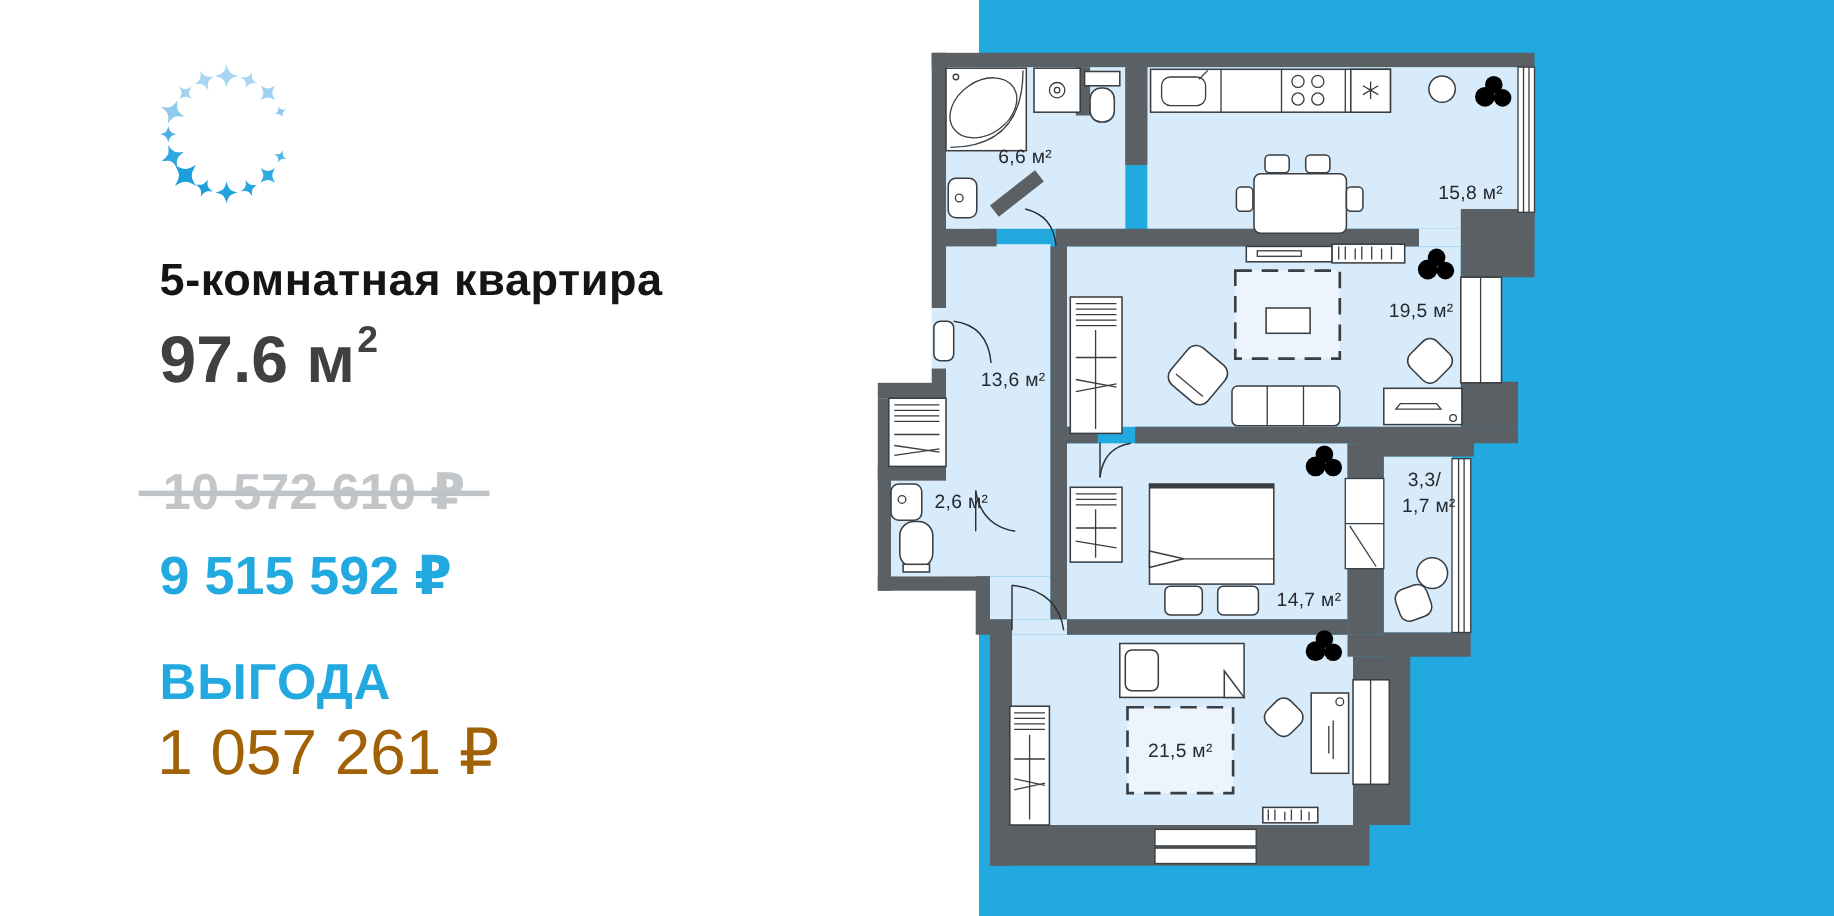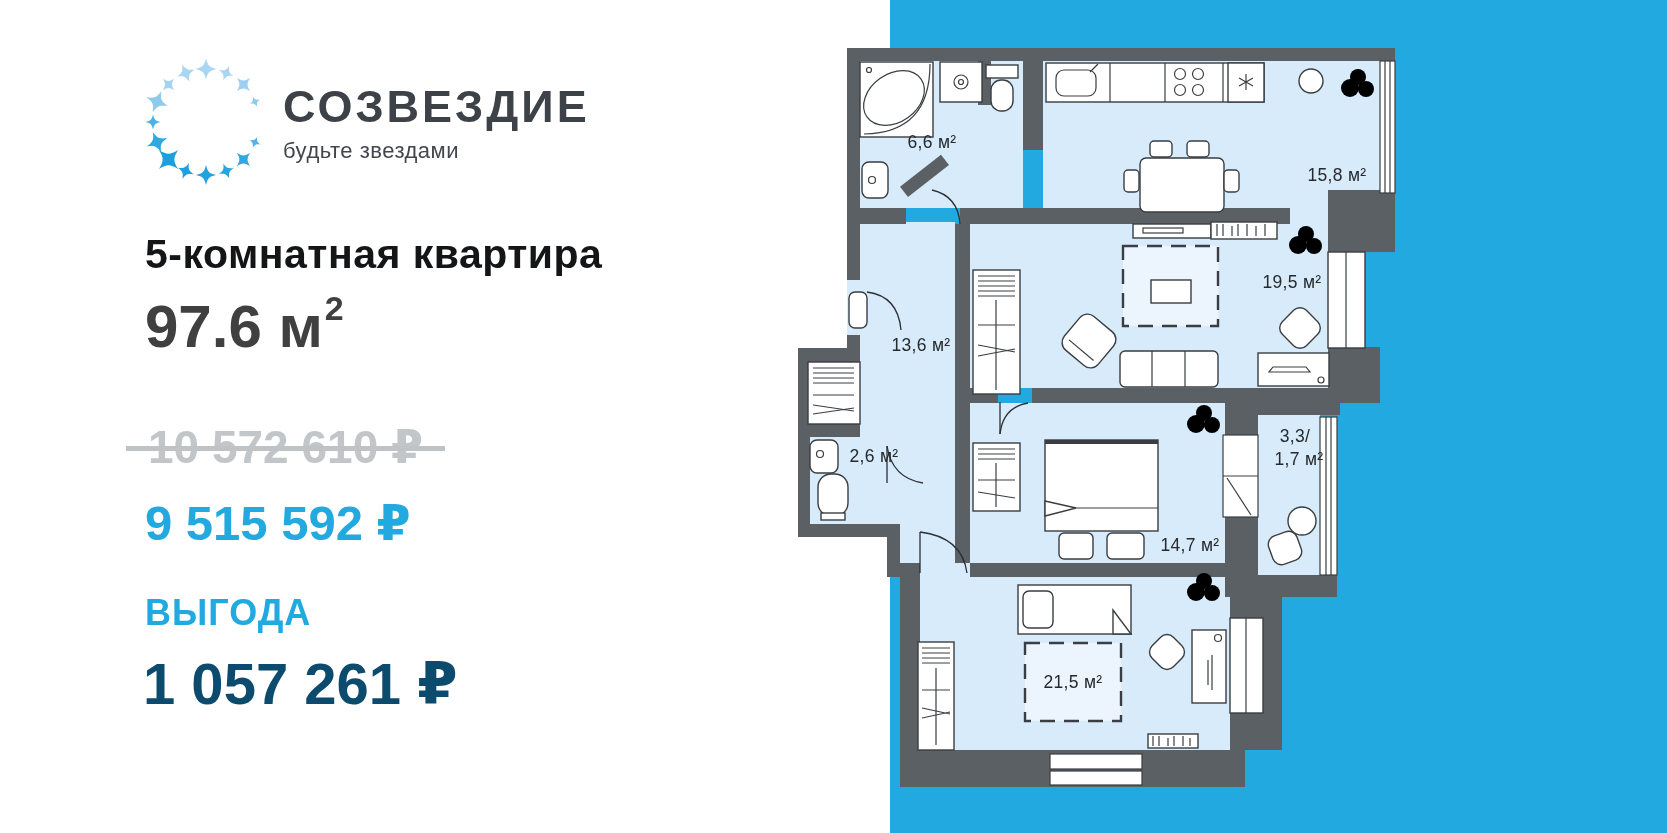--- a/index.html
+++ b/index.html
@@ -13,22 +13,22 @@
   #logo-ring{width:144px;height:140px;flex:0 0 auto;}
   #logo-text{margin-left:6px;}
   #brand-name{font-size:45px;font-weight:700;color:#3d4248;letter-spacing:3px;line-height:1;}
   #brand-tagline{font-size:22px;color:#42474d;margin-top:9px;letter-spacing:0.5px;}
   #flat-title{left:145px;top:231px;font-size:41px;font-weight:800;color:#141517;letter-spacing:0.5px;}
   #flat-area{left:145px;top:292px;font-size:60px;font-weight:800;color:#404040;}
   #flat-area sup{font-size:34px;position:relative;top:-6px;left:2px;}
   #old-price{left:126px;top:420px;padding:0 22px;font-size:46px;font-weight:800;color:#c3c6c9;}
   #old-price .strike{position:absolute;left:0;right:0;top:50%;height:5px;margin-top:-1px;background:#c0c3c6;}
   #new-price{left:145px;top:495px;font-size:49px;font-weight:800;color:#21a9e0;}
-  #benefit-label{left:145px;top:592px;font-size:36px;font-weight:800;color:#21a9e0;letter-spacing:1px;}
-  #benefit-value{left:143px;top:650px;font-size:58px;font-weight:700;color:#0c4a6e;}
+  #benefit-label{left:145px;top:592px;font-size:46px;font-weight:800;color:#21a9e0;letter-spacing:1px;}
+  #benefit-value{left:143px;top:650px;font-size:58px;font-weight:400;color:#a16207;}
   
   #floorplan{left:780px;top:40px;width:665px;height:752px;}
   .room{fill:#d7ebfa;}
   .wall{fill:#5b6065;}
   .furn{fill:#ffffff;stroke:#3a3e42;stroke-width:1.4;}
   .thin{fill:none;stroke:#3a3e42;stroke-width:1.2;}
   .win{fill:#ffffff;stroke:#3a3e42;stroke-width:1.2;}
   .arc{fill:none;stroke:#2c2f33;stroke-width:1.3;}
   .lbl{font-family:"Liberation Sans","DejaVu Sans",sans-serif;font-size:17.5px;font-weight:500;
        fill:#26292d;letter-spacing:0.3px;text-anchor:middle;}
@@ -55,24 +55,20 @@
       <use href="#star" transform="rotate(180) translate(0,-53) scale(1.0)" fill="#22a3df"></use>
       <use href="#star" transform="rotate(202.5) translate(0,-53) scale(0.85)" fill="#1da0dd"></use>
       <use href="#star" transform="rotate(225) translate(0,-53) scale(1.35)" fill="#1b9fdd"></use>
       <use href="#star" transform="rotate(247.5) translate(0,-53) scale(1.1)" fill="#2fa7e0"></use>
       <use href="#star" transform="rotate(270) translate(0,-53) scale(0.75)" fill="#4fb0e5"></use>
       <use href="#star" transform="rotate(292.5) translate(0,-53) scale(1.15)" fill="#8ecaee"></use>
       <use href="#star" transform="rotate(315) translate(0,-53) scale(0.8)" fill="#a3d3f1"></use>
       <use href="#star" transform="rotate(337.5) translate(0,-53) scale(0.95)" fill="#a9d6f3"></use>
     </g>
   </svg>
-  <div id="logo-text">
-    <div id="brand-name">СОЗВЕЗДИЕ</div>
-    <div id="brand-tagline">будьте звездами</div>
-  </div>
 </div>
 
 <div id="flat-title" class="abs">5-комнатная квартира</div>
 <div id="flat-area" class="abs"><span>97.6 м</span><sup>2</sup></div>
 
 <div id="old-price" class="abs">
   <span>10 572 610 ₽</span>
   <span class="strike"></span>
 </div>
 <div id="new-price" class="abs">9 515 592 ₽</div>

